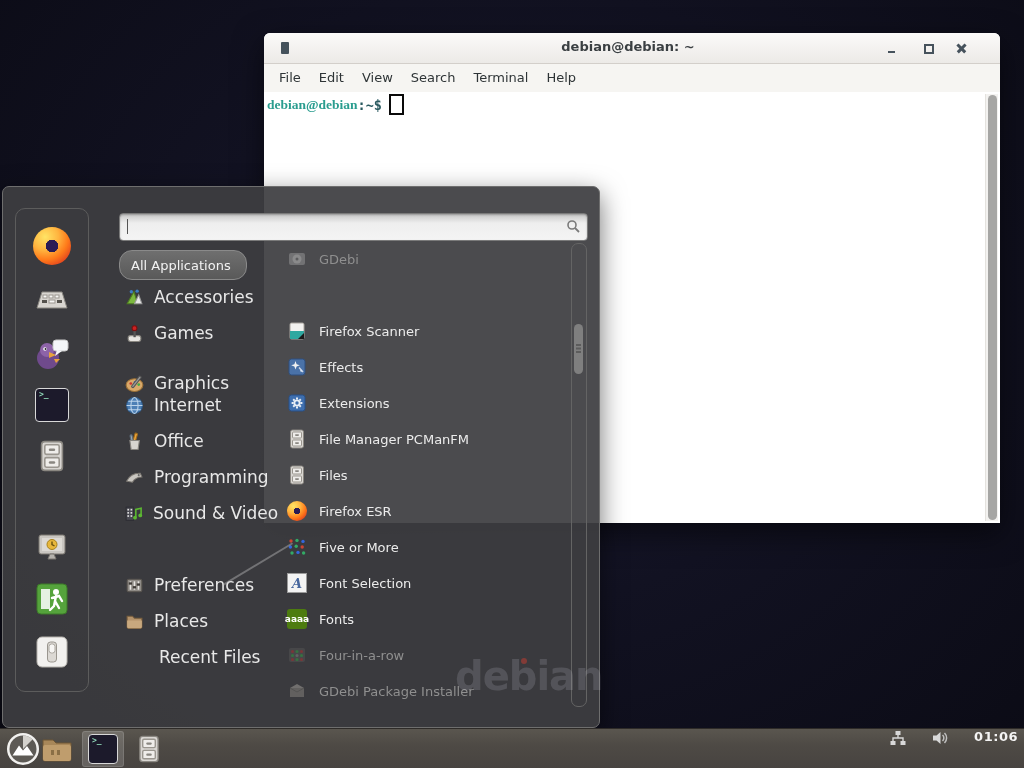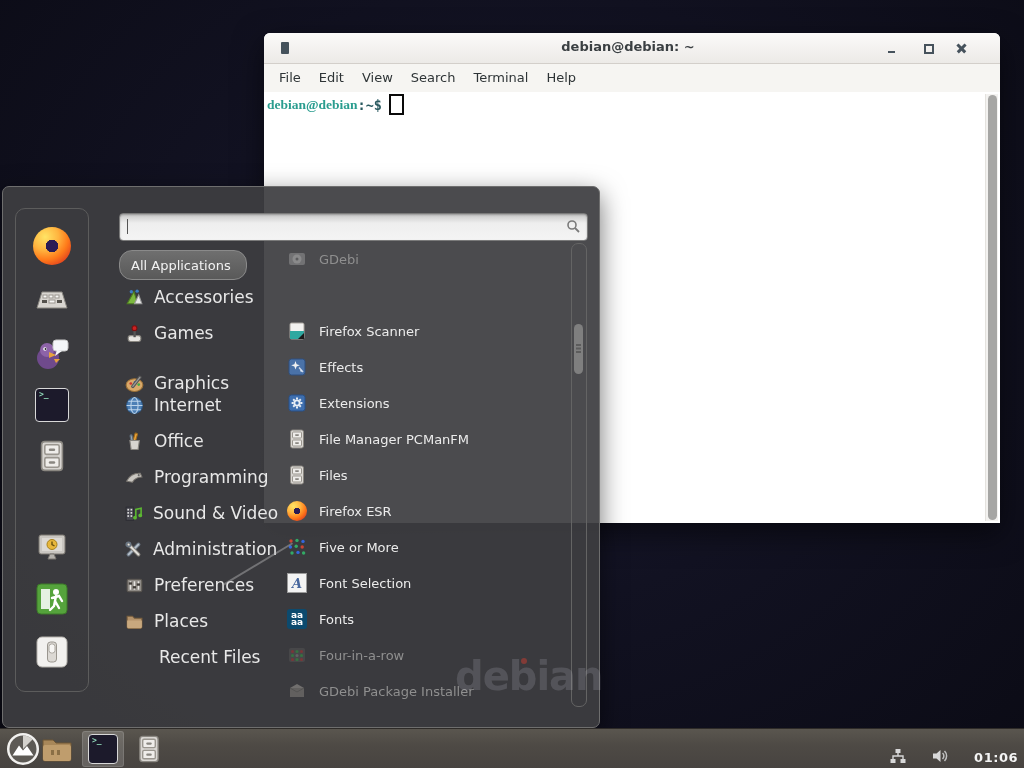--- a/index.html
+++ b/index.html
@@ -66,29 +66,29 @@
     radial-gradient(circle at 50% 50%, #2a1c55 0 23%, rgba(0,0,0,0) 24%),
     radial-gradient(circle at 32% 26%, #ffe465, #ffb43f 35%, #ff7a1a 60%, #e2431f 82%, #b5205f 100%);}
   .ffx.big{width:38px;height:38px;} .ffx.small{width:20px;height:20px;}
   .term-ico{background:#1c1a2b;border:1px solid #d8d8d8;border-radius:4px;box-sizing:border-box;position:relative;}
   .term-ico .tp{position:absolute;left:3px;top:1px;font-family:"DejaVu Sans Mono","Liberation Mono",monospace;
     font-size:8px;font-weight:700;color:#8fd8b8;letter-spacing:0;}
   .term-ico.big{width:34px;height:34px;} .term-ico.mid{width:30px;height:30px;} 
   .fontsel-ico{width:20px;height:20px;background:#f3f3f3;border:1px solid #9a9a9a;box-sizing:border-box;
     display:flex;align-items:center;justify-content:center;color:#47679e;
     font-family:"DejaVu Serif","Liberation Serif",serif;font-style:italic;font-weight:700;font-size:13px;}
-  .fonts-ico{width:20px;height:20px;background:#0c4a6e;border-radius:3px;display:flex;flex-direction:column;
+  .fonts-ico{width:20px;height:20px;background:#4d7c0f;border-radius:3px;display:flex;flex-direction:row;
     align-items:center;justify-content:center;color:#fff;font-size:9px;font-weight:700;line-height:7px;}
   
   .taskbar{position:absolute;left:0;top:728px;width:1024px;height:40px;
     background:linear-gradient(180deg,#5a564f 0,#4e4a45 40%,#474340 100%);border-top:1px solid #2e2b28;}
   .tb-btn{position:absolute;display:flex;align-items:center;justify-content:center;cursor:pointer;}
   .tb-term{left:82px;top:2px;width:42px;height:36px;background:rgba(255,255,255,.16);
     border:1px solid rgba(255,255,255,.12);border-radius:3px;box-sizing:border-box;}
-  .tray{position:absolute;right:6px;top:0;height:36px;display:flex;align-items:flex-end;gap:24px;}
+  .tray{position:absolute;right:6px;top:0;height:36px;display:flex;align-items:flex-start;gap:24px;}
   .clock{font-size:13px;font-weight:700;color:#f4f4f4;letter-spacing:.5px;}
 </style>
 </head>
 <body>
 
 <svg width="0" height="0" style="position:absolute">
   <defs>
     <symbol id="sym-cabinet" viewBox="0 0 20 20">
       <rect x="3.5" y="1" width="13" height="18" rx="2" fill="#d9d6d2" stroke="#8a8781"></rect>
       <rect x="5.5" y="3" width="9" height="6" rx="1" fill="#efedea" stroke="#9a968f"></rect>
@@ -275,30 +275,20 @@
             <rect x="3.2" y="10.6" width="1.6" height="1.6" fill="#ddd"></rect>
             <rect x="6.2" y="4.6" width="1.6" height="1.6" fill="#ddd"></rect>
             <rect x="6.2" y="7.6" width="1.6" height="1.6" fill="#ddd"></rect>
             <rect x="6.2" y="10.6" width="1.6" height="1.6" fill="#ddd"></rect>
             <path d="M11.2 13 V5.2 l5 -1.2 V10.8" stroke="#5cb832" stroke-width="1.5" fill="none"></path>
             <circle cx="10.4" cy="13" r="1.8" fill="#5cb832"></circle>
             <circle cx="15.4" cy="10.8" r="1.8" fill="#5cb832"></circle>
           </svg>
       </span>
       <span class="lbl">Sound &amp; Video</span>
-    </div>
-    <div class="cat-row" style="top:344px">
-      <span class="cicn">
-        <svg width="19" height="19" viewBox="0 0 18 18">
-            <rect x="7.7" y="1" width="2.6" height="16" rx="1.2" transform="rotate(45 9 9)" fill="#b9c2cc" stroke="#6a7683"></rect>
-            <rect x="7.7" y="1" width="2.6" height="16" rx="1.2" transform="rotate(-45 9 9)" fill="#e8e6e2" stroke="#8a8781"></rect>
-            <circle cx="4.2" cy="4.2" r="2.1" fill="none" stroke="#6a7683" stroke-width="1.5"></circle>
-          </svg>
-      </span>
-      <span class="lbl">Administration</span>
     </div>
     <div class="cat-row" style="top:380px">
       <span class="cicn">
         <svg width="19" height="19" viewBox="0 0 18 18">
             <rect x="2" y="3" width="14" height="12" rx="1.6" fill="#8f8b86" stroke="#55514c"></rect>
             <rect x="4.4" y="5" width="1.5" height="8" fill="#e8e6e2"></rect>
             <rect x="8.2" y="5" width="1.5" height="8" fill="#e8e6e2"></rect>
             <rect x="12" y="5" width="1.5" height="8" fill="#e8e6e2"></rect>
             <rect x="3.6" y="6" width="3" height="2.2" fill="#3e3a36"></rect>
             <rect x="7.4" y="9.6" width="3" height="2.2" fill="#3e3a36"></rect>

